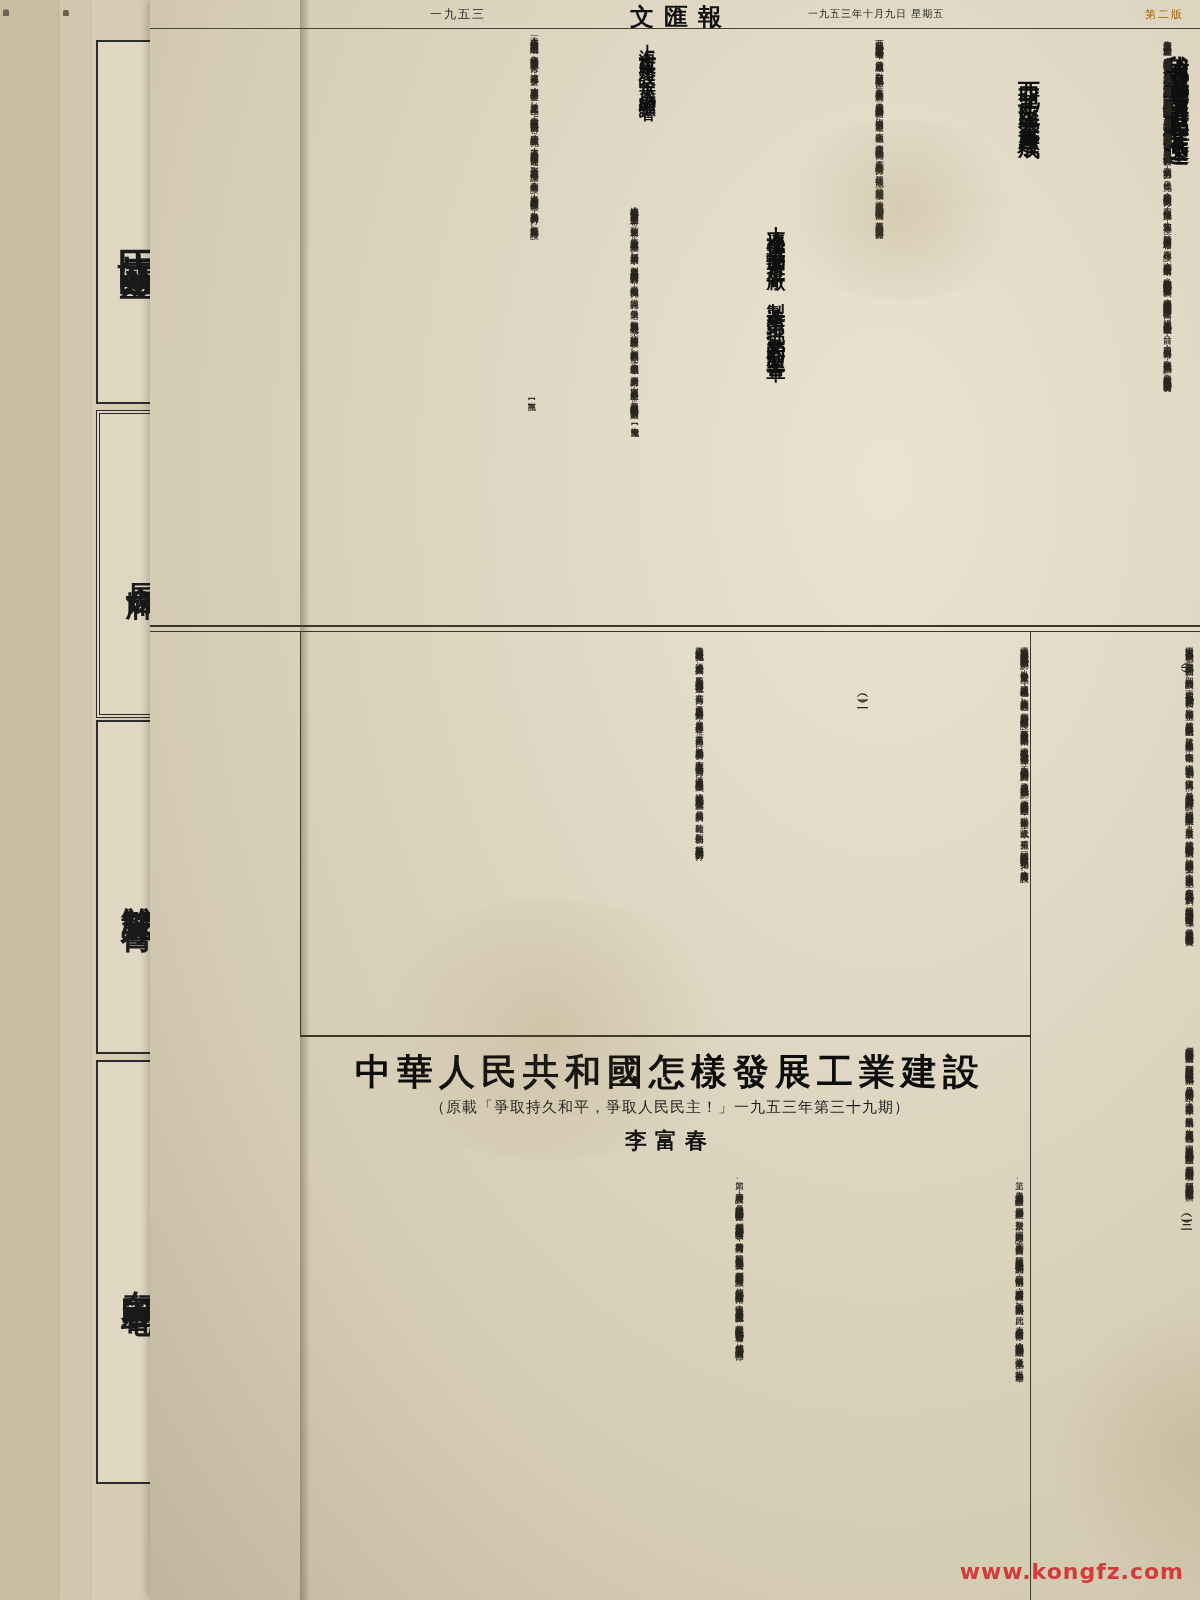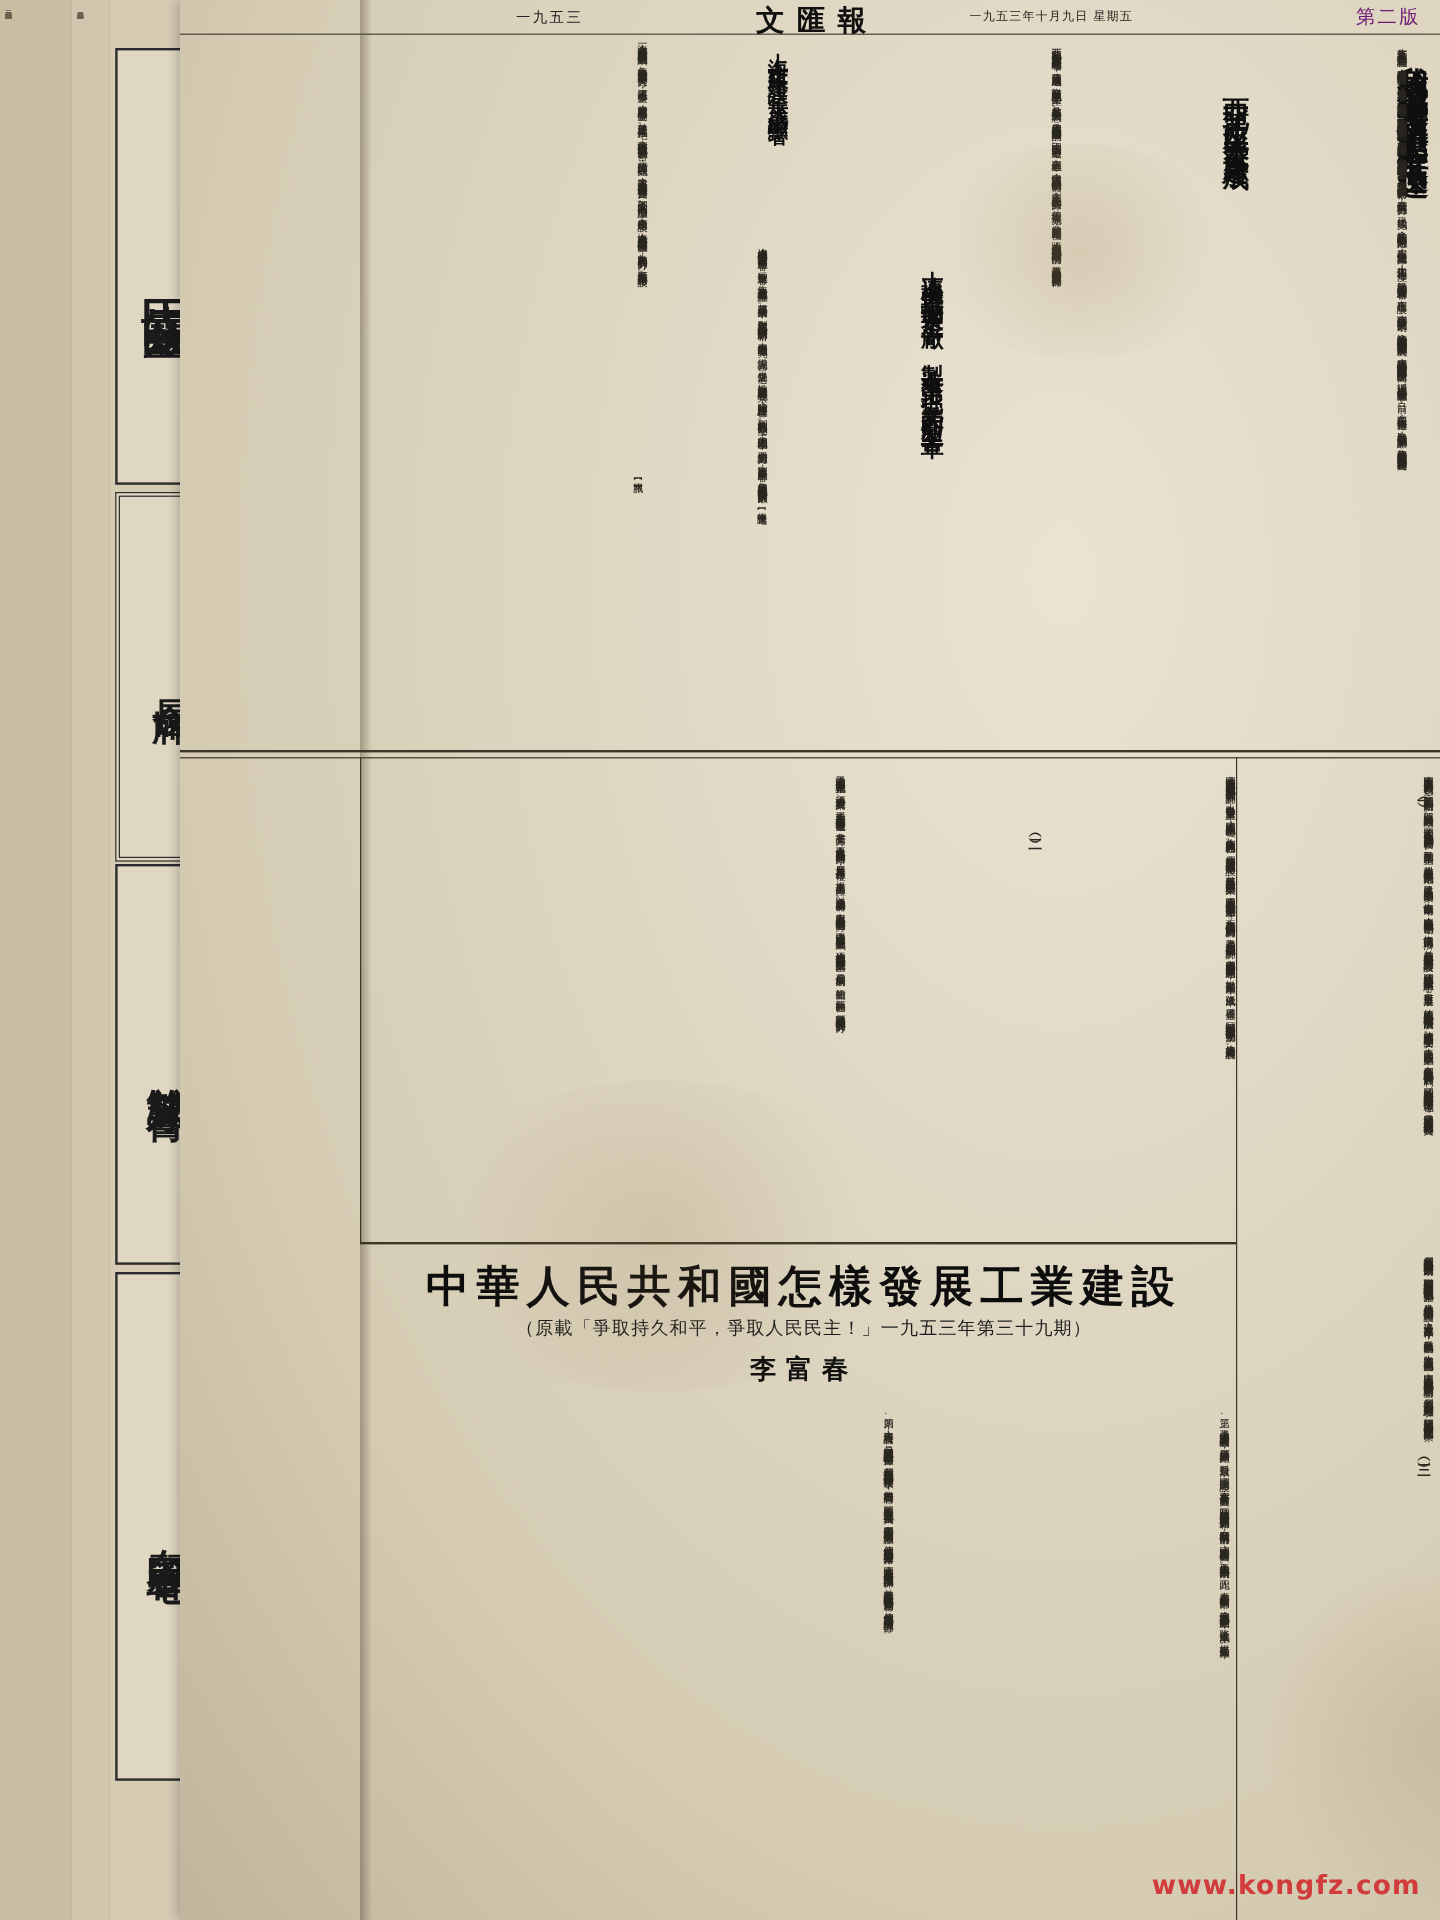--- a/index.html
+++ b/index.html
@@ -79,21 +79,21 @@
     pointer-events:none;
   }
 
   
   .masthead{
     position:absolute;left:0;top:0;width:1050px;height:28px;
     display:flex;align-items:center;justify-content:center;gap:40px;
     border-bottom:1px solid #4a4438;
     font-family:"DejaVu Serif", serif;
   }
-  .mh-left,.mh-right{position:absolute;font-size:16px;color:#701a75;letter-spacing:2px;text-align:right;}
+  .mh-left,.mh-right{position:absolute;font-size:11px;color:#a16207;letter-spacing:2px;text-align:right;}
   .mh-right{right:16px;}
   .mh-date{position:absolute;left:640px;font-size:10px;color:#20201c;letter-spacing:1px;margin-left:18px;}
   .mh-title{
     font-size:24px;font-weight:bold;color:#111;letter-spacing:10px;
     position:absolute;left:480px;top:1px;
   }
   .mh-page{position:absolute;left:280px;font-size:12px;color:#222;letter-spacing:2px;}
 
   
   .region{position:absolute;}

